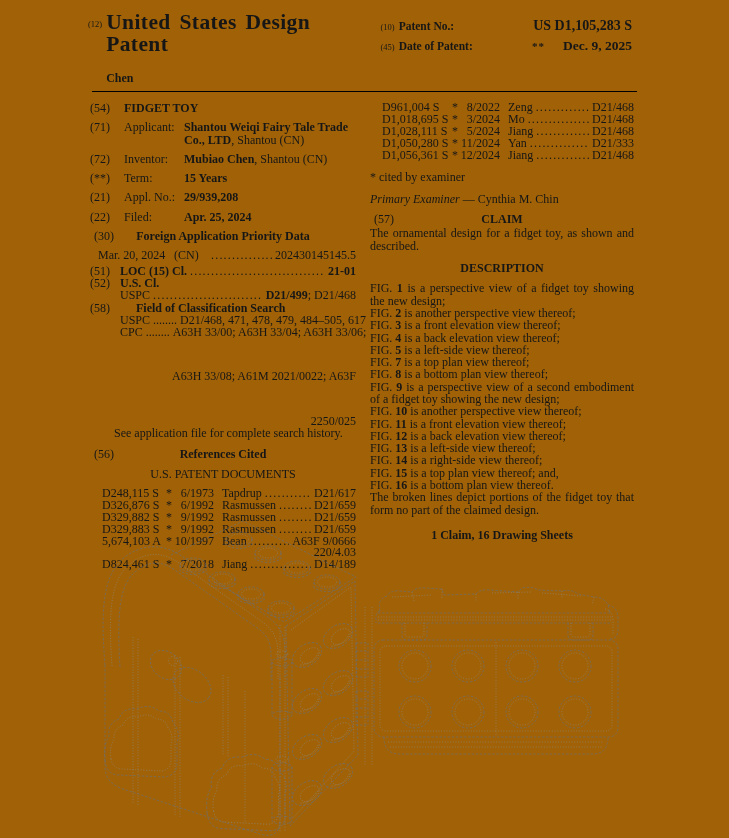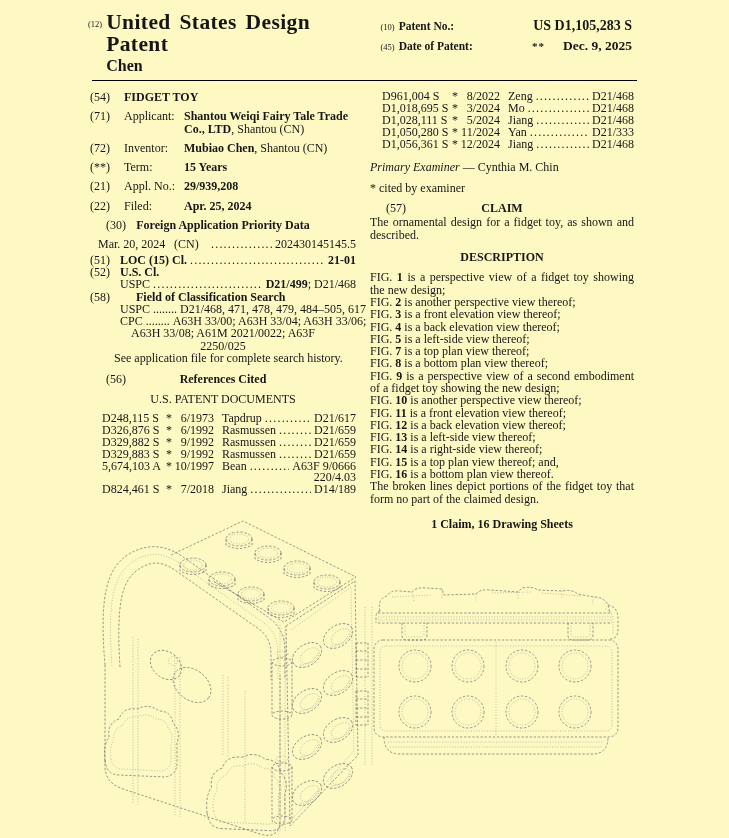--- a/index.html
+++ b/index.html
@@ -1,49 +1,49 @@
 <!DOCTYPE html>
 <html><head>
 <meta charset="utf-8">
 <style>
   html,body{margin:0;padding:0;background:#e8e8e8;}
-  .page{position:relative;width:729px;height:838px;background:#fef9c3;overflow:hidden;
+  .page{position:relative;width:729px;height:838px;background:#a16207;overflow:hidden;
         font-family:"Liberation Serif",serif;color:#161616;margin:0 auto;}
   
   .header{display:flex;justify-content:space-between;padding:12px 97px 0 88px;}
   .h-left{display:flex;align-items:flex-start;}
   .h-code{font-size:8.5px;margin-top:7px;margin-right:4px;white-space:nowrap;}
   .h-title{font-size:21.5px;font-weight:bold;letter-spacing:.4px;word-spacing:3px;line-height:1;}
-  .h-inventor{font-size:16px;font-weight:bold;margin-top:2px;}
+  .h-inventor{font-size:12px;font-weight:bold;margin-top:16px;}
   .h-right{width:252px;padding-top:4px;}
   .h-line{display:flex;align-items:baseline;font-size:11.5px;line-height:1.45;}
   .h-code2{font-size:8.5px;margin-right:4px;}
   .h-lbl{font-weight:bold;}
   .h-stars{font-weight:bold;margin-left:auto;font-size:11px;letter-spacing:1px;}
   .h-val{font-weight:bold;font-size:14px;margin-left:auto;white-space:nowrap;}
   .h-line.l2 .h-val{margin-left:18px;font-size:13.5px;}
   .rule{border:none;border-top:1.7px solid #000;margin:5px 92px 8px 92px;}
   
   .cols{display:flex;gap:14px;padding:2px 97px 0 90px;font-size:12px;line-height:12.3px;}
   .col-left{width:266px;flex:none;}
   .col-right{width:264px;flex:none;}
   .sec{margin-bottom:7px;}
   .kv{display:grid;grid-template-columns:30px 56px 1fr;column-gap:4px;}
   .kv .code{white-space:nowrap;}
   .b{font-weight:bold;}
   .i{font-style:italic;}
   .headline{position:relative;text-align:center;font-weight:bold;margin-bottom:7px;}
-  .headline .code{position:absolute;left:16px;font-weight:normal;}
+  .headline .code{position:absolute;left:4px;font-weight:normal;}
   .centerline{text-align:center;}
   .flexline{display:flex;align-items:baseline;}
   .ldots{flex:1;min-width:0;overflow:hidden;white-space:nowrap;letter-spacing:1.2px;margin:0 3px;}
   .prio .p-date{margin-left:8px;width:76px;}
   .prio .p-cn{width:34px;}
   .ind{padding-left:30px;}
-  .r{text-align:center;}
+  .r{text-align:right;margin-top:32px;}
   .just{text-align:justify;}
   
   .ref-row{display:flex;align-items:baseline;padding-left:12px;line-height:11.9px;}
   .rnum{width:62px;white-space:nowrap;}
   .col-right .rnum{width:68px;}
   .rstar{width:10px;text-align:center;}
   .rdate{width:40px;text-align:right;white-space:nowrap;}
   .rname{margin-left:8px;white-space:nowrap;}
   .rdots{flex:1;min-width:0;overflow:hidden;white-space:nowrap;letter-spacing:1.2px;margin:0 3px;}
   .rcls{white-space:nowrap;}
@@ -289,27 +289,27 @@
           <div class="ref-row">
             <span class="rnum">D1,056,361 S</span>
             <span class="rstar">*</span>
             <span class="rdate">12/2024</span>
             <span class="rname">Jiang</span>
             <span class="rdots">............................................</span>
             <span class="rcls">D21/468</span>
           </div>
         </div>
 
+      <div style="margin-top:9px;">* cited by examiner</div>
+
       <div style="margin-top:10px;">
         <span class="i">Primary Examiner</span>
         <span>—</span>
         <span>Cynthia M. Chin</span>
       </div>
-
-      <div style="margin-top:9px;">* cited by examiner</div>
 
       <div class="headline" style="margin-top:8px;margin-bottom:2px;">
         <span class="code">(57)</span>
         <span>CLAIM</span>
       </div>
       <div class="just">The ornamental design for a fidget toy, as shown and described.</div>
 
       <div class="centerline b" style="margin:10px 0 8px;">DESCRIPTION</div>
 
       <div class="just">

